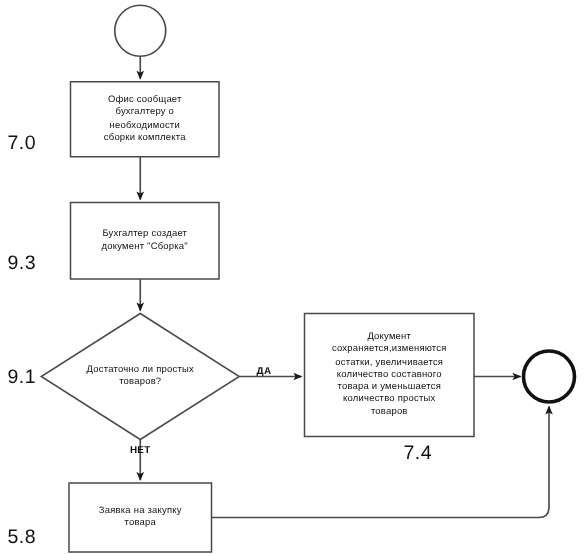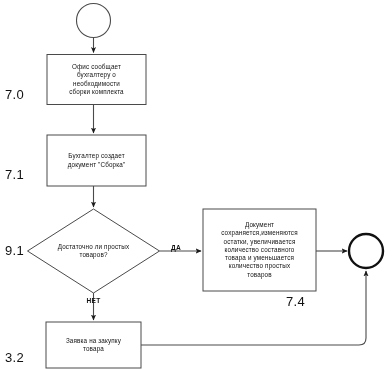--- a/index.html
+++ b/index.html
@@ -131,25 +131,25 @@
 сохраняется,изменяются
 остатки, увеличивается
 количество составного
 товара и уменьшается
 количество простых
 товаров</span>
   </div>
 
   <div class="step-number" style="left:5px; top:88px;">7.0</div>
 
-  <div class="step-number" style="left:5px; top:168px;">7.1</div>
+  <div class="step-number" style="left:5px; top:168px;">9.3</div>
 
   <div class="step-number" style="left:5px; top:244px;">9.1</div>
 
-  <div class="step-number" style="left:5px; top:351px;">3.2</div>
+  <div class="step-number" style="left:5px; top:351px;">5.8</div>
 
-  <div class="step-number" style="left:286px; top:295px;">7.4</div>
+  <div class="step-number" style="left:269px; top:295px;">7.4</div>
 
   <div class="edge-label" style="left:164px; top:244px; width:24px;">ДА</div>
 
   <div class="edge-label" style="left:78px; top:297px; width:31px;">НЕТ</div>
 
 </div>
 
 </body></html>

